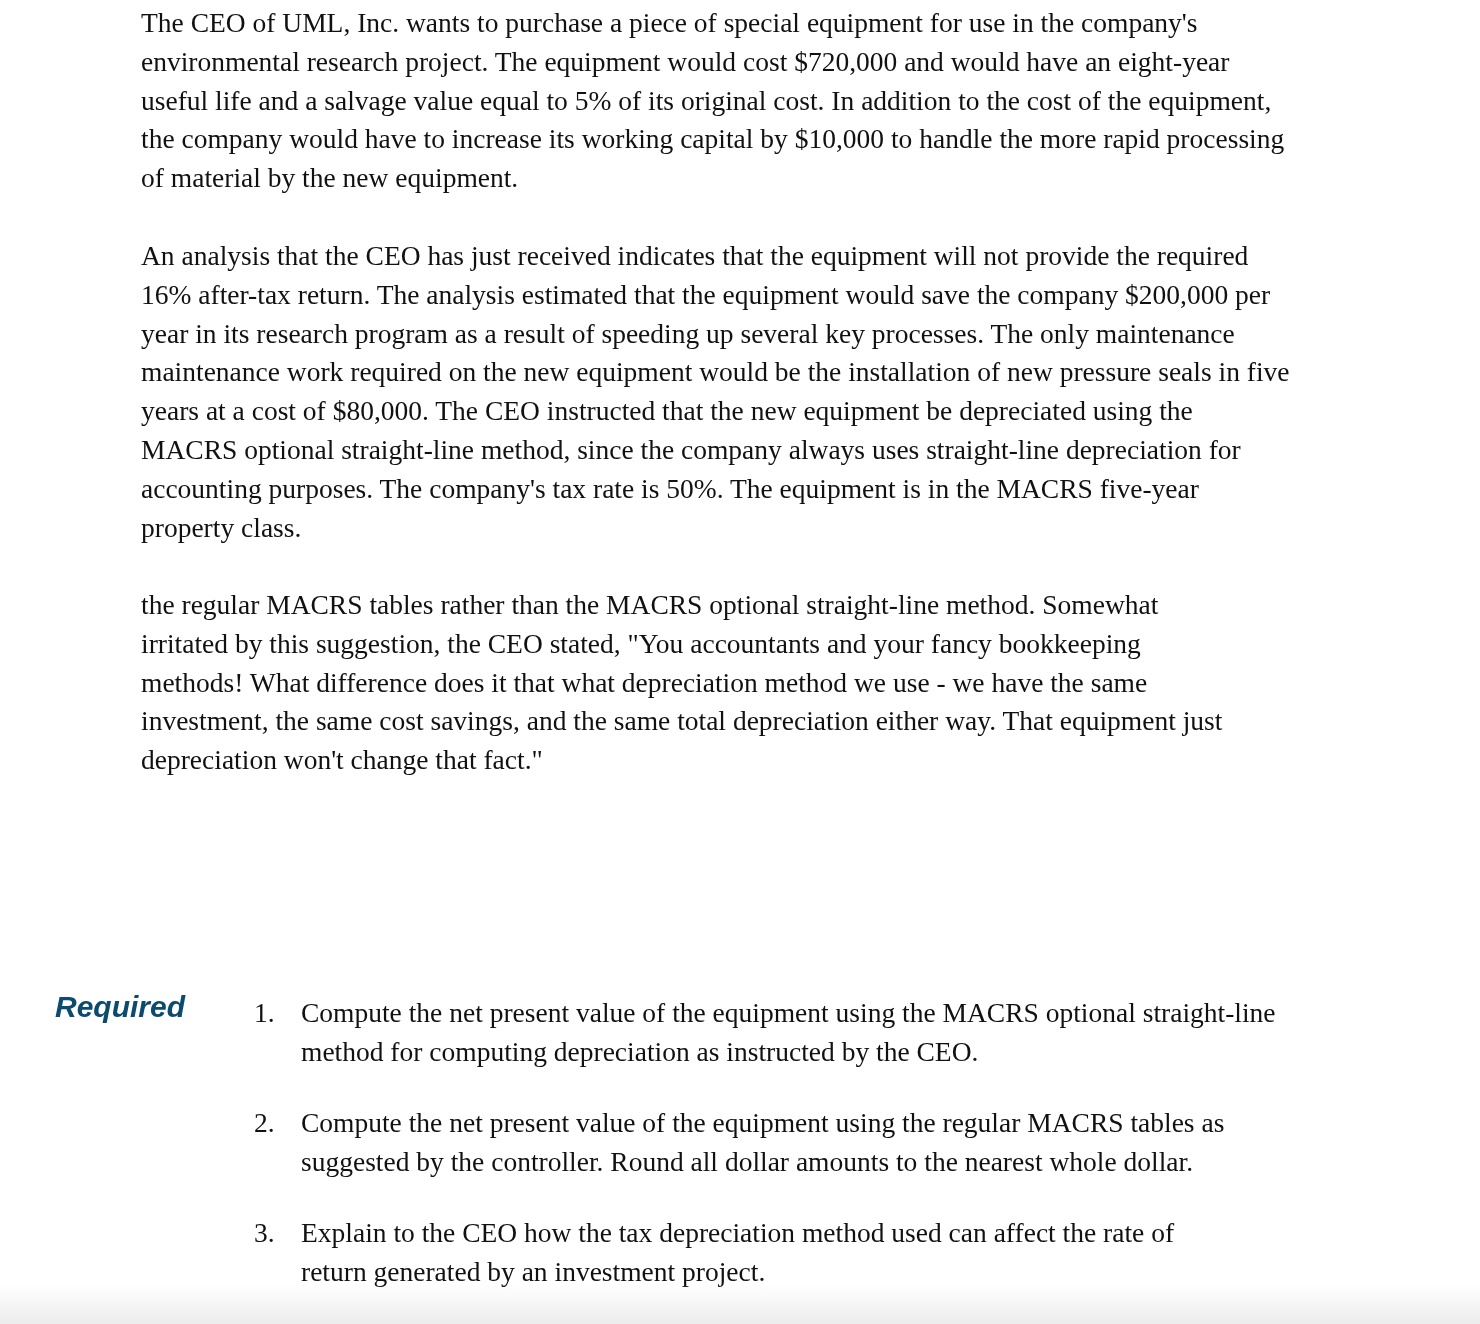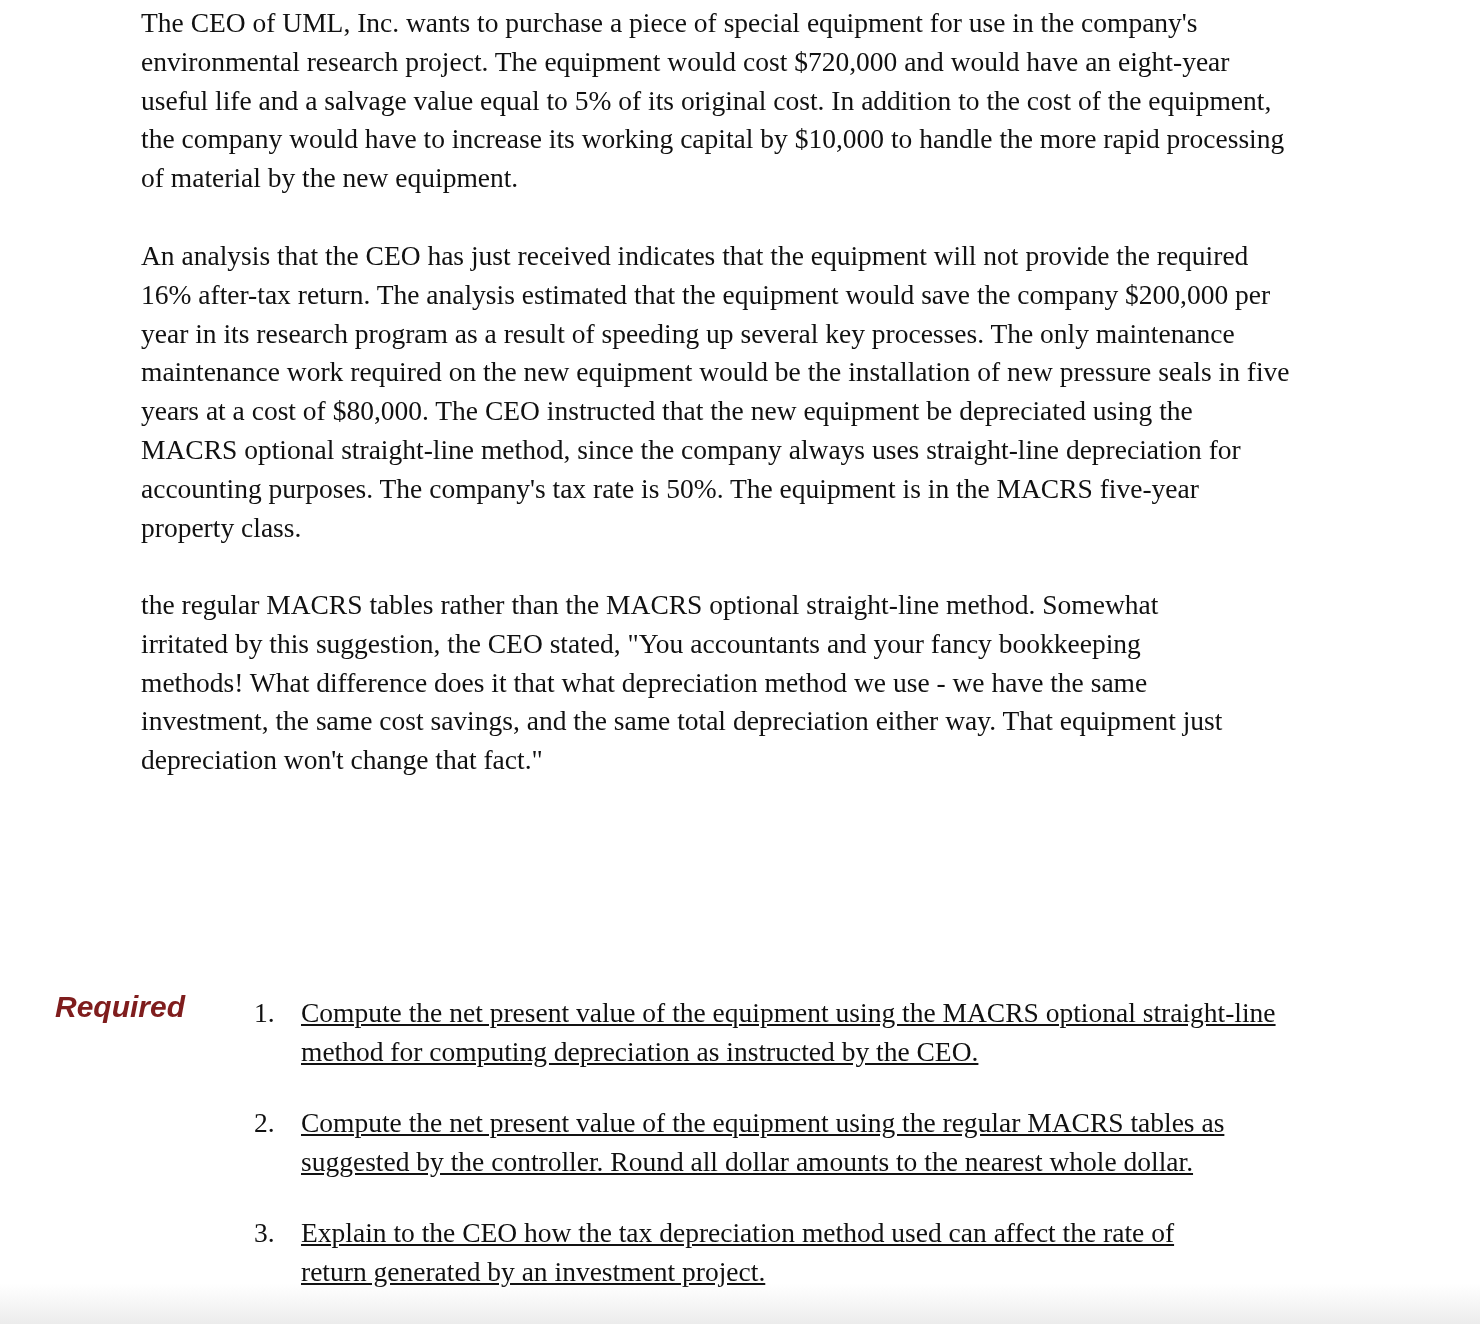--- a/index.html
+++ b/index.html
@@ -11,27 +11,27 @@
       position: absolute; left: 137px; margin: 4px;
       font-size: 27.5px; line-height: 38.8px; white-space: nowrap;
     }
     .para .ln { display: block; }
     #p1 { top: 0px; }
     #p2 { top: 233px; }
     #p3 { top: 582px; }
     .required-label {
       position: absolute; left: 55px; top: 990px;
       font-family: "Liberation Sans", "DejaVu Sans", sans-serif;
-      font-weight: bold; font-style: italic; font-size: 30px; color: #7f1d1d;
+      font-weight: bold; font-style: italic; font-size: 30px; color: #0c4a6e;
     }
     .req-list { position: absolute; left: 254px; top: 0; margin: 0; padding: 0; list-style: none; }
     .req-item { position: absolute; left: 0; font-size: 27.5px; line-height: 39px; white-space: nowrap; }
     .req-num { position: absolute; left: 0; top: 0; }
     .req-text { position: absolute; left: 47px; top: 0; }
-    .req-text .ln { display: block; text-decoration: underline; }
+    .req-text .ln { display: block; }
     #item1 { top: 993px; }
     #item2 { top: 1103px; }
     #item3 { top: 1213px; }
     .bottom-fade {
       position: absolute; left: 0; right: 0; bottom: 0; height: 40px;
       background: linear-gradient(to bottom, rgba(240,240,240,0) 0%, #ececec 100%);
     }
   </style>
 </head>
 <body>

